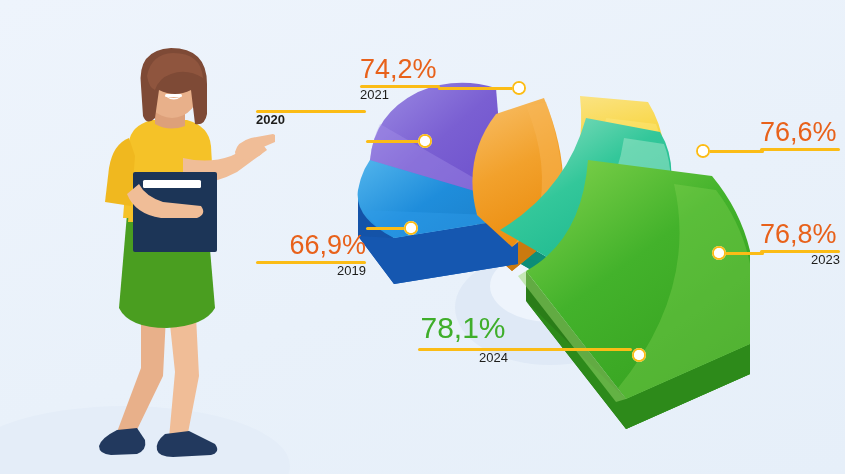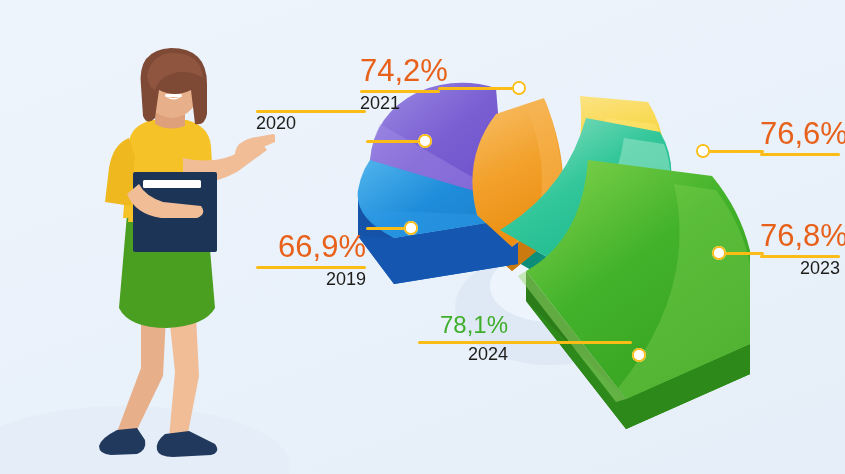--- a/index.html
+++ b/index.html
@@ -28,26 +28,26 @@
     position:absolute;left:490px;top:250px;width:120px;height:72px;
     border-radius:50%;
     background:#eef4fc;
   }
   .svg-char{position:absolute;left:55px;top:46px;}
   
   .svg-pie{position:absolute;left:330px;top:40px;}
   
   .label{position:absolute;}
   .pct{
-    font-size:31px;font-weight:400;letter-spacing:0px;
+    font-size:27px;font-weight:400;letter-spacing:0px;
     color:#e8611a;line-height:1.05;white-space:nowrap;
   }
-  .pct.green{color:#3fae2a;font-size:24px;}
+  .pct.green{color:#3fae2a;font-size:30px;text-align:center;}
   .yr{
-    font-size:18px;color:#1d1d1b;line-height:1.15;white-space:nowrap;
+    font-size:13px;color:#1d1d1b;line-height:1.15;white-space:nowrap;
   }
   .lbl-right{text-align:left;}
   .lbl-left{text-align:right;}
   .rule{height:3px;background:#fbbc16;border-radius:2px;}
   .leader{
     position:absolute;height:3px;background:#fbbc16;border-radius:2px;
   }
   .dot{
     position:absolute;width:14px;height:14px;border-radius:50%;
     background:#ffffff;box-shadow:0 0 0 2px #fbbc16 inset;
@@ -199,21 +199,21 @@
   <div class="label" style="left:360px;top:55px;">
     <div class="pct">74,2%</div>
     <div class="rule" style="width:80px;margin-top:2px;"></div>
     <div class="yr">2021</div>
   </div>
   <div class="leader" style="left:438px;top:87px;width:80px;"></div>
   <div class="dot" style="left:512px;top:81px;"></div>
 
   <div class="label lbl-left" style="left:256px;top:108px;width:110px;">
     <div class="rule" style="width:110px;margin-top:2px;"></div>
-    <div class="yr" style="text-align:left;">2020</div>
+    <div class="yr" style="text-align:left;font-weight:bold;">2020</div>
   </div>
   <div class="leader" style="left:366px;top:140px;width:58px;"></div>
   <div class="dot" style="left:418px;top:134px;"></div>
 
   <div class="label lbl-left" style="left:256px;top:195px;width:110px;margin-top:36px;">
     <div class="pct">66,9%</div>
     <div class="rule" style="width:110px;margin-top:2px;"></div>
     <div class="yr" style="text-align:right;">2019</div>
   </div>
   <div class="leader" style="left:366px;top:227px;width:44px;"></div>

